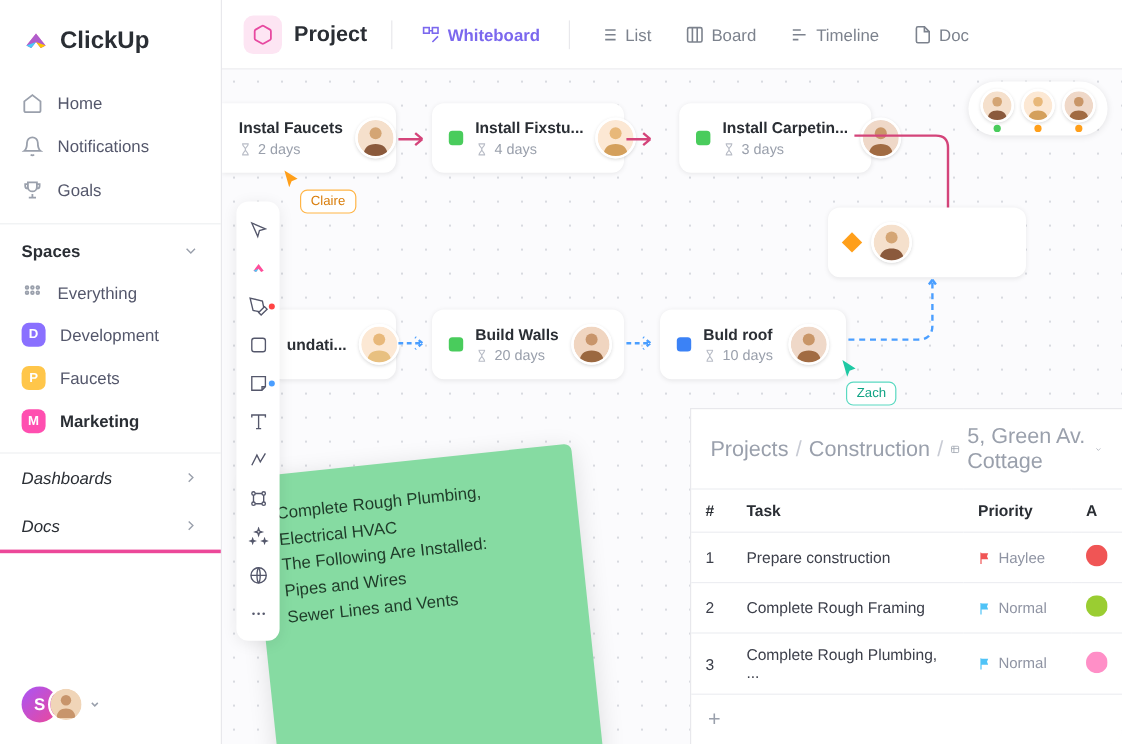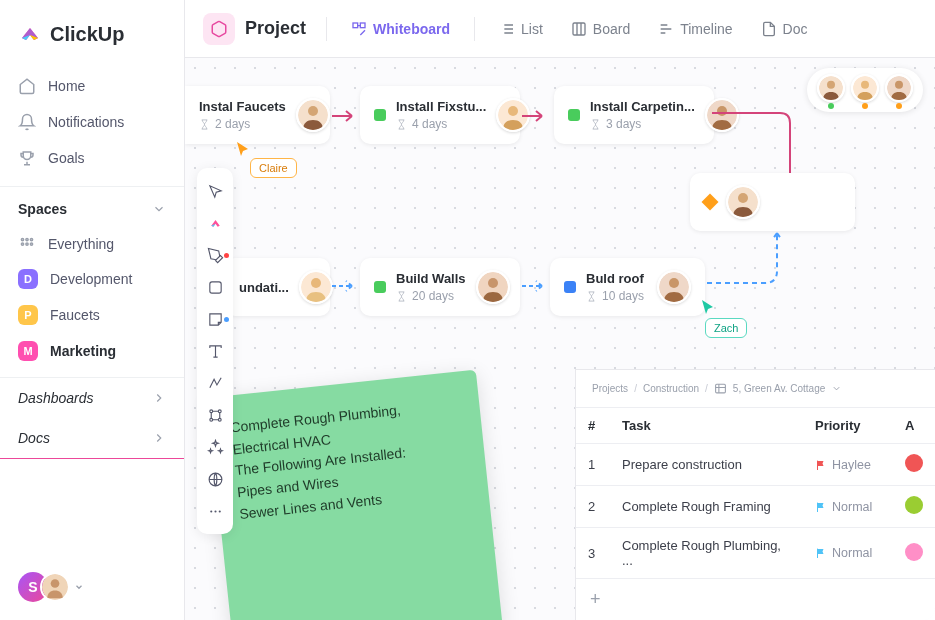--- a/index.html
+++ b/index.html
@@ -48,21 +48,21 @@
 .cursor-arrow { position:absolute; }
 
 .avatars-top { position:absolute; right:12px; top:10px; background:#fff; border-radius:24px; padding:6px 10px; box-shadow:0 1px 6px rgba(0,0,0,.1); display:flex; gap:6px; z-index:5; }
 .avatars-top .av-wrap { position:relative; }
 .avatars-top .dot { position:absolute; bottom:-3px; left:50%; transform:translateX(-50%); width:6px; height:6px; border-radius:50%; }
 
 .sticky { position:absolute; left:35px; top:325px; width:270px; height:260px; background:#86dba2; border-radius:6px; transform:rotate(-6deg); padding:22px 20px; font-size:14px; color:#1f3b29; line-height:1.55; box-shadow:0 4px 20px rgba(0,0,0,.12); z-index:3; }
 .sticky-author { position:absolute; bottom:14px; left:20px; font-style:italic; font-size:13px; color:#3a6549; }
 
 .panel { position:absolute; right:0; bottom:0; width:360px; background:#fff; border-left:1px solid #e8e8ec; border-top:1px solid #e8e8ec; z-index:4; }
-.breadcrumb { padding:12px 16px; font-size:10px; color:#9aa0ac; display:flex; gap:6px; align-items:center; }
+.breadcrumb { padding:12px 16px; font-size:18px; color:#9aa0ac; display:flex; gap:6px; align-items:center; }
 .breadcrumb .slash { color:#c8cbd4; }
 .table { width:100%; border-collapse:collapse; }
 .table th, .table td { text-align:left; padding:10px 12px; font-size:13px; border-top:1px solid #edeef2; }
 .table th { font-weight:700; color:#2a2e34; }
 .table td { color:#3c3f4a; }
 .prio { display:flex; align-items:center; gap:5px; font-size:12.5px; }
 .flag { width:12px; height:12px; }
 .add-row { padding:10px 14px; font-size:18px; color:#9aa0ac; border-top:1px solid #edeef2; cursor:pointer; }
 
 .chevron { width:14px; height:14px; color:#9aa0ac; }
@@ -132,21 +132,21 @@
         <span>Marketing</span>
       </div>
     </div>
   <div class="bottom-nav">
     <div class="bottom-item">
       <span>Dashboards</span>
       <svg class="chevron" viewBox="0 0 24 24" fill="none" stroke="currentColor" stroke-width="2">
           <path d="M9 6l6 6-6 6"></path>
         </svg>
     </div>
-    <div class="bottom-item" style="border-bottom:1px solid #ec4899">
+    <div class="bottom-item" style="border-bottom:3px solid #ec4899">
       <span>Docs</span>
       <svg class="chevron" viewBox="0 0 24 24" fill="none" stroke="currentColor" stroke-width="2">
           <path d="M9 6l6 6-6 6"></path>
         </svg>
     </div>
   </div>
   <div class="user-badge">
     <div class="user-avatar-s">S</div>
     <svg class="user-avatar-img" viewBox="0 0 30 30">
         <circle cx="15" cy="15" r="15" fill="#f0d5b8"></circle>
@@ -330,21 +330,21 @@
         <circle cx="15" cy="15" r="15" fill="#fce8d4"></circle>
         <circle cx="15" cy="11" r="5" fill="#e8b87a"></circle>
         <path d="M5 30c0-7 4-10 10-10s10 3 10 10" fill="#d4a05c"></path>
       </svg>
   </div>
 
   <svg class="arrow" style="left:335px; top:50px;" width="30" height="16">
       <path d="M2 8h20m0 0l-6-5m6 5l-6 5" stroke="#d4447a" stroke-width="2" fill="none"></path>
     </svg>
 
-  <div class="card" style="left:369px; top:28px; width:160px">
+  <div class="card" style="left:381px; top:28px; width:160px">
     <div class="status-sq" style="background:#49cc5c"></div>
     <div class="card-left">
       <div class="card-title">Install Carpetin...</div>
       <div class="card-sub">
           <svg width="11" height="11" viewBox="0 0 24 24" fill="none" stroke="#b8bcc6" stroke-width="2">
             <path d="M6 2h12M6 22h12M7 2c0 5 5 6 5 10s-5 5-5 10M17 2c0 5-5 6-5 10s5 5 5 10"></path>
           </svg>
           <span>3 days</span>
         </div>
     </div>

